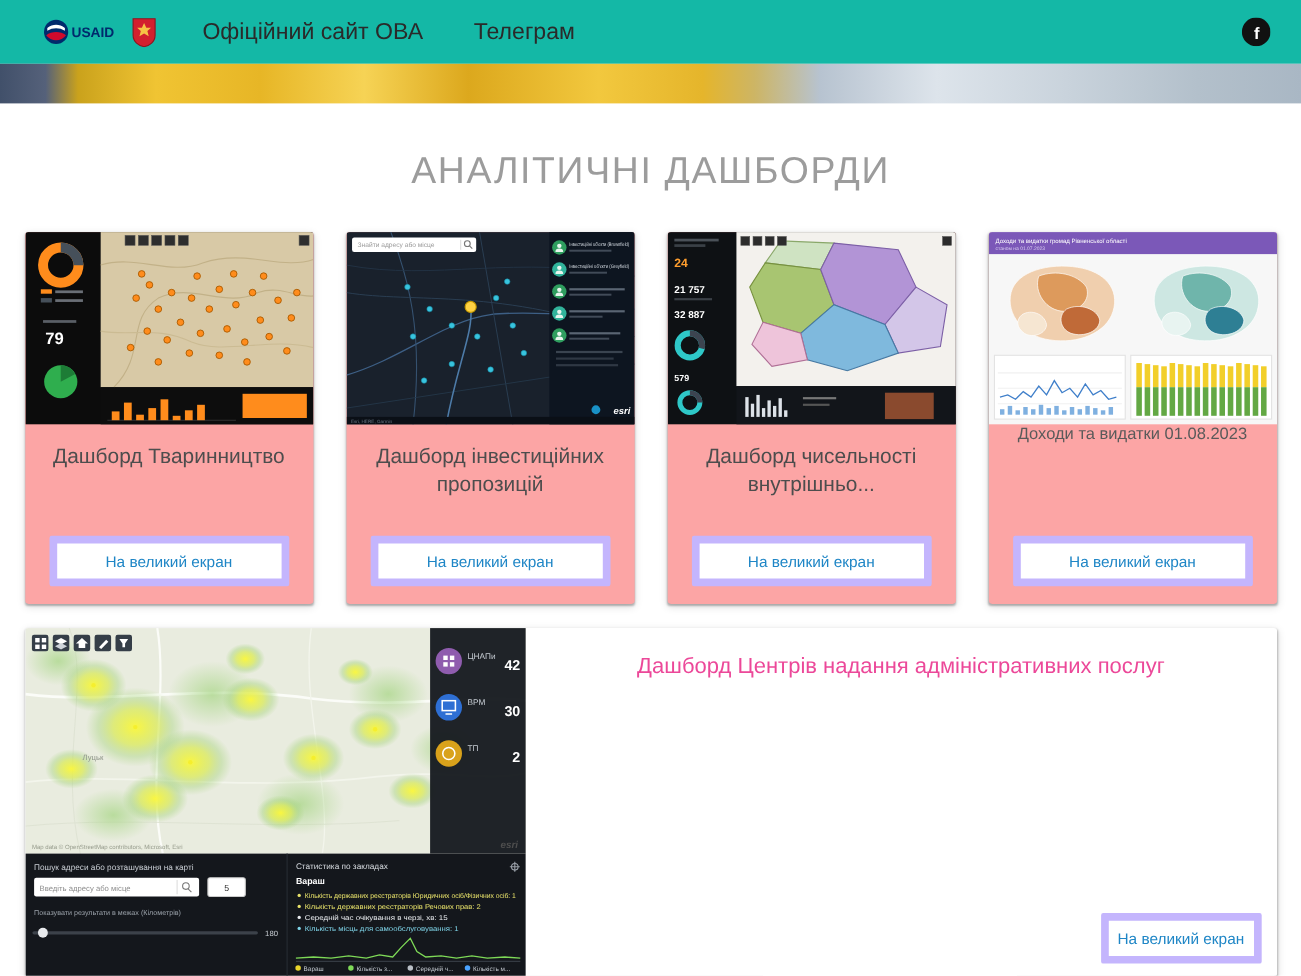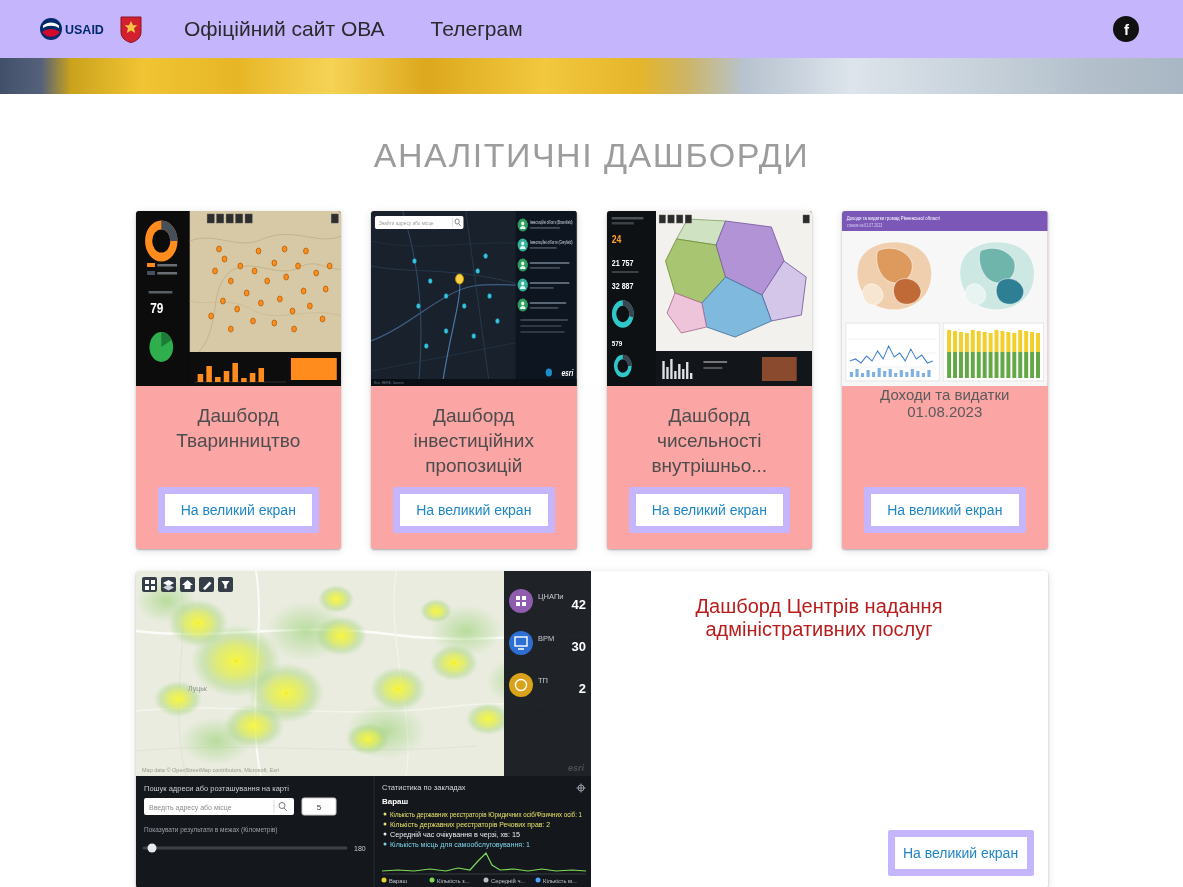--- a/index.html
+++ b/index.html
@@ -1,37 +1,37 @@
 <!DOCTYPE html>
 <html><head>
 <meta charset="utf-8">
 <style>
   *{margin:0;padding:0;box-sizing:border-box}
   html,body{width:1183px;height:887px;overflow:hidden;background:#fff;font-family:"Liberation Sans",sans-serif}
   a{text-decoration:none;color:inherit}
-  .topbar{height:58px;display:flex;align-items:center;padding:0 44px 0 38px;background:#c4b5fd}
+  .topbar{height:58px;display:flex;align-items:center;padding:0 28px 0 38px;background:#14b8a6}
   .usaid{width:66px;height:30px;flex:none}
   .arms{width:22px;height:27px;margin-left:16px;flex:none}
   .brand{margin-left:28px;font-size:19px;font-weight:700;color:#161616;letter-spacing:.2px;white-space:nowrap}
   .nav{display:flex;gap:46px;margin-left:42px}
   .nav-link{font-size:21px;color:#2a2a2a;cursor:pointer}
   .fb-btn{margin-left:auto;width:26px;height:26px;cursor:pointer;flex:none}
   .banner{height:36px;background:linear-gradient(90deg,#41506a 0%,#55617a 3.5%,#caa21c 6%,#f0c433 12%,#e7b626 20%,#f6d355 28%,#dca81d 36%,#f2c83e 46%,#e5b52b 54%,#cdb565 58%,#b7c3d0 63%,#dde4eb 72%,#c9d3dc 82%,#b3c0cb 92%,#a9b7c4 100%)}
-  .container{width:912px;margin:0 auto}
+  .container{width:1138px;margin:0 auto}
   .section-title{margin:42px 0 36px;text-align:center;font-size:34px;font-weight:400;color:#9c9c9c;letter-spacing:1.5px}
   .cards{display:grid;grid-template-columns:repeat(4,1fr);gap:30px}
   .card{background:#fca5a5;border-radius:3px;box-shadow:0 1px 2px rgba(0,0,0,.28),0 2px 8px rgba(0,0,0,.12);display:flex;flex-direction:column;height:338px;overflow:hidden;cursor:pointer}
   .thumb{width:100%;height:175px;display:block;flex:none}
   .card-title{padding:17px 12px 0;text-align:center;font-size:19px;line-height:1.32;color:#4d4d4d}
   .card-sub{text-align:center;font-size:15px;color:#5a5a5a}
   .btn{margin:auto 22px 16px;border:7px solid #c4b5fd;border-radius:2px;background:#fff;color:#1f86c6;font-size:14px;font-family:inherit;padding:8px 0;text-align:center;cursor:pointer;flex:none}
   .wide-card{margin-top:22px;height:317px;background:#fff;border-radius:3px;box-shadow:0 1px 2px rgba(0,0,0,.28),0 2px 8px rgba(0,0,0,.12);display:flex;overflow:hidden}
   .wide-thumb{width:455px;height:317px;flex:none;display:block}
   .wide-right{flex:1;position:relative}
-  .wide-title{margin-top:24px;padding:0 40px;text-align:center;font-size:20px;color:#b91c1c}
+  .wide-title{margin-top:24px;padding:0 40px;text-align:center;font-size:20px;color:#ec4899}
   .wide-btn{position:absolute;right:14px;bottom:12px;width:146px;margin:0;padding:8px 0}
 </style>
 </head>
 <body>
 
 <div class="topbar">
   <svg class="usaid" viewBox="0 0 66 30">
     <circle cx="13" cy="15" r="11" fill="#002a6c"></circle>
     <path d="M4,18 A11,11 0 0 0 22,18 C17,14 9,14 4,18 Z" fill="#cf0a2c"></path>
     <path d="M5,11.5 C10,7.5 16,7.5 21,11.5 L21,14 C16,11 10,11 5,14 Z" fill="#fff"></path>

